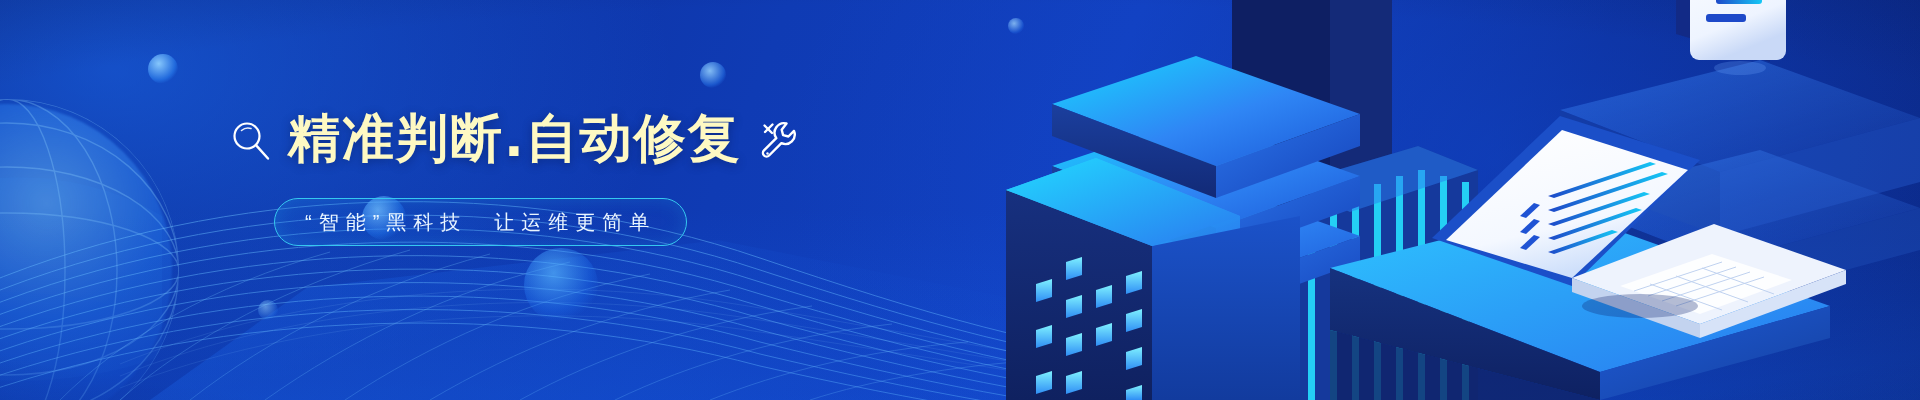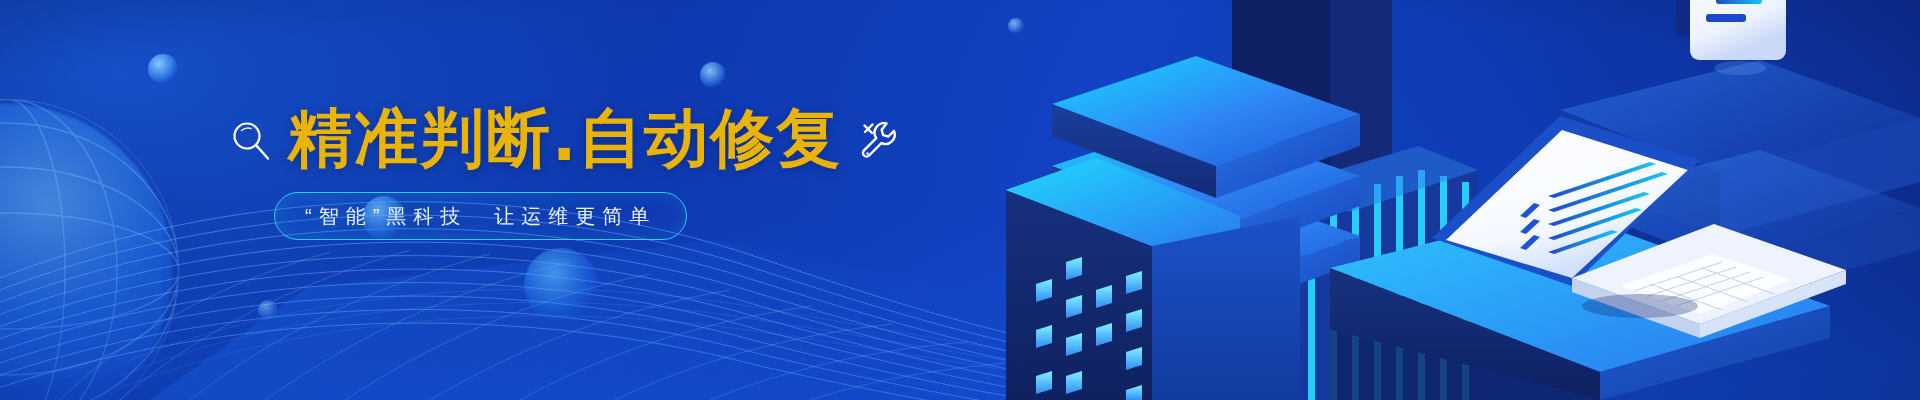--- a/index.html
+++ b/index.html
@@ -46,28 +46,28 @@
   .b3{left:362px;top:196px;width:44px;height:44px;background:radial-gradient(circle at 36% 32%, rgba(120,195,255,.80), rgba(40,128,248,.38) 58%, rgba(36,112,236,0) 74%);}
   .b4{left:524px;top:248px;width:74px;height:74px;background:radial-gradient(circle at 40% 34%, rgba(86,180,255,.70), rgba(34,120,246,.30) 56%, rgba(30,104,230,0) 74%);}
   .b5{left:1008px;top:18px;width:16px;height:16px;background:radial-gradient(circle at 38% 34%, rgba(160,215,255,.75), rgba(48,134,248,.25) 62%, rgba(40,120,240,0) 76%);}
   .b6{left:258px;top:300px;width:20px;height:20px;background:radial-gradient(circle at 38% 34%, rgba(150,210,255,.55), rgba(46,134,248,.20) 62%, rgba(40,120,240,0) 76%);}
 
   
   .copy{position:absolute;left:228px;top:96px;width:660px;}
   .headline-row{display:flex;align-items:center;gap:14px;height:84px;}
   .mag-icon{width:46px;height:46px;flex:0 0 auto;margin-top:6px;}
   .headline{
-    font-size:64px;line-height:1;font-weight:700;color:#eab308;letter-spacing:2px;white-space:nowrap;
+    font-size:52px;line-height:1;font-weight:700;color:#fef9c3;letter-spacing:2px;white-space:nowrap;
     font-family:"DejaVu Sans","Liberation Sans",sans-serif;
     text-shadow:0 2px 10px rgba(4,22,80,.45);
   }
   .wrench-icon{width:48px;height:48px;flex:0 0 auto;margin-top:4px;}
 
   .pill{
-    margin-top:12px;margin-left:46px;display:inline-flex;align-items:center;justify-content:center;
+    margin-top:18px;margin-left:46px;display:inline-flex;align-items:center;justify-content:center;
     height:46px;padding:0 30px;border:1.6px solid #35c8f0;border-radius:30px;
     color:#eaf6ff;font-size:20px;letter-spacing:7px;white-space:nowrap;
     background:linear-gradient(90deg, rgba(28,120,235,.16), rgba(28,120,235,0));
     box-shadow:0 0 18px rgba(40,190,245,.18) inset;
   }
 
   
   .art{position:absolute;right:0;top:0;width:920px;height:400px;}
   .art svg{width:100%;height:100%;display:block;}
 </style>

